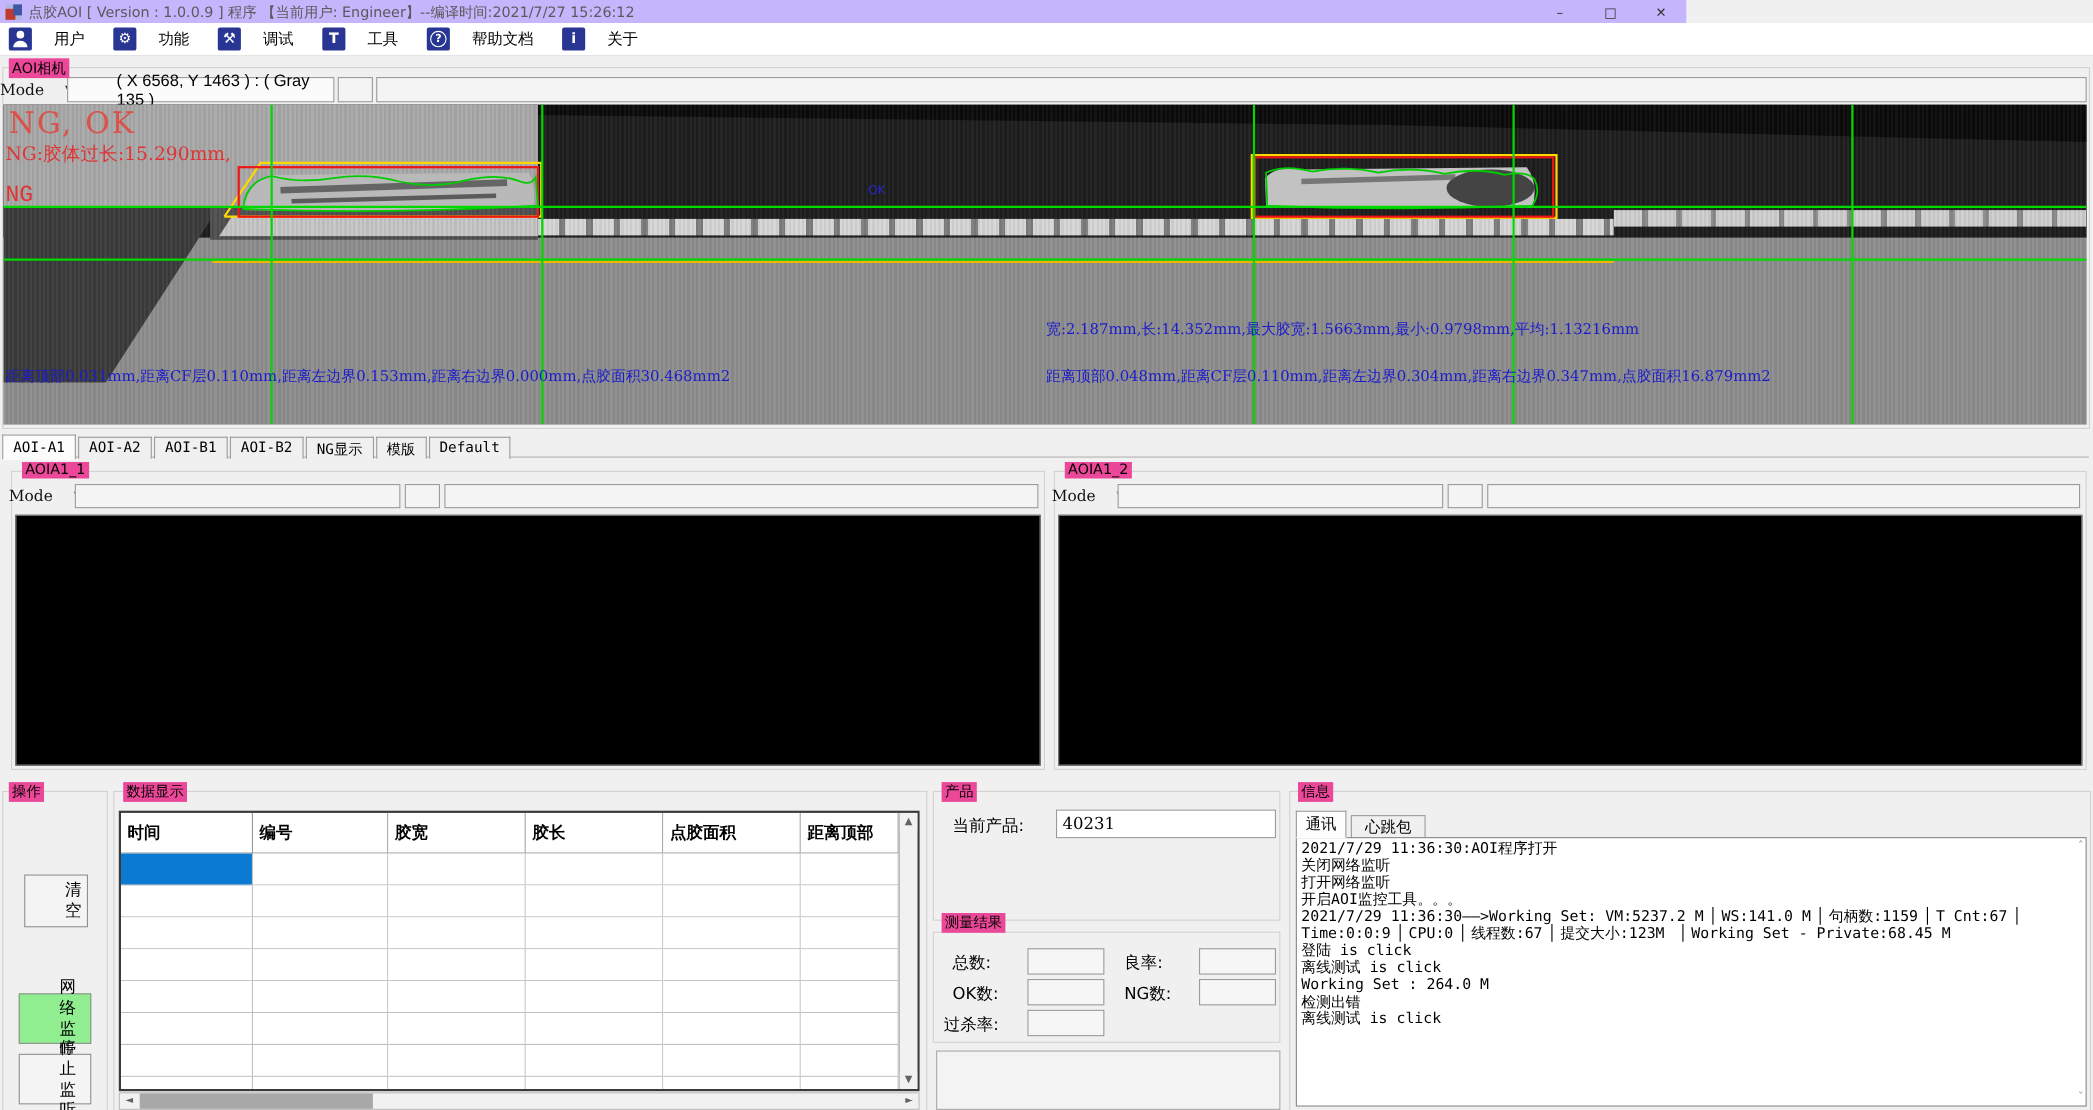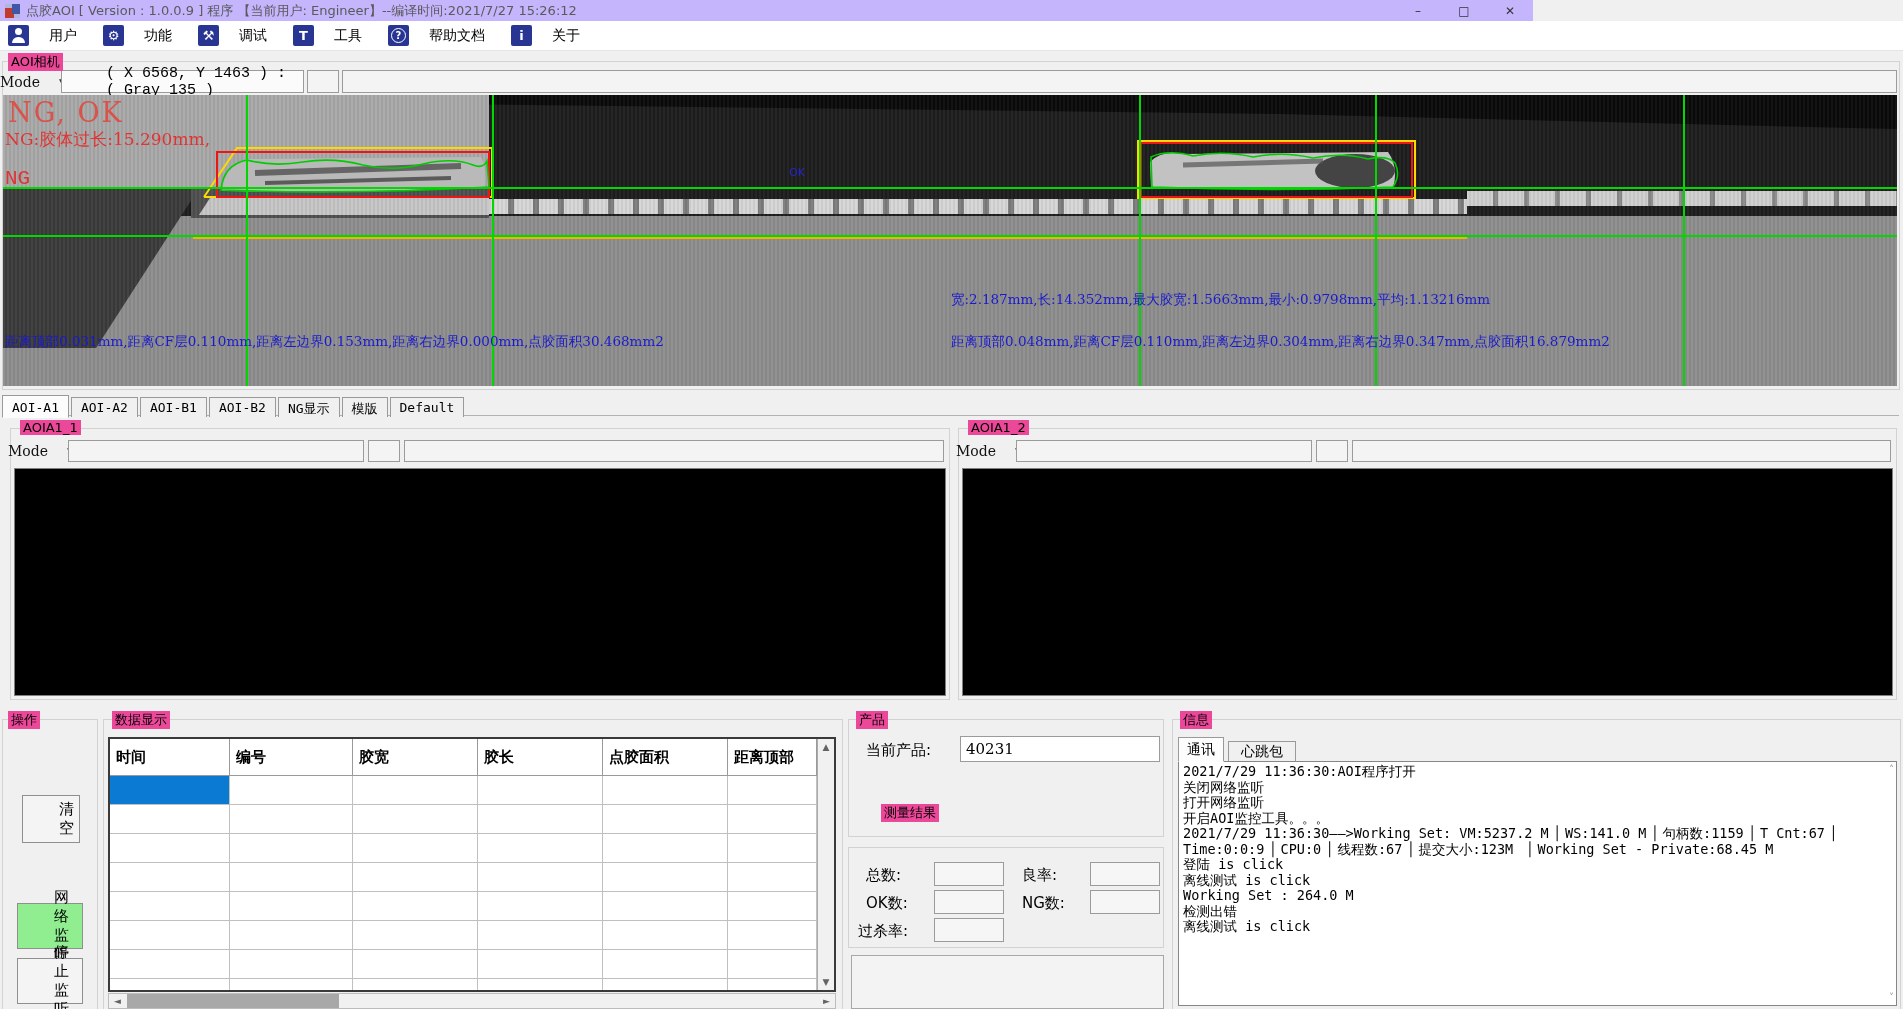--- a/index.html
+++ b/index.html
@@ -25,21 +25,21 @@
   .help-ring { width:15px; height:15px; border-radius:50%; border:1.5px solid #fff; display:flex; align-items:center; justify-content:center; font-size:10px; font-weight:bold; }
 
   
   .gb { position:absolute; border:1px solid #d2d2d2; }
   .gb-label { position:absolute; background:#ec4899; padding:0 3px; font-size:13px; z-index:5; }
 
   
   .sunken { position:absolute; background:#fbfbfb; border:1px solid #9b9b9b; }
   .mode-btn { position:absolute; display:flex; align-items:center; justify-content:center; gap:19px; font-size:14px; font-family:"DejaVu Serif",serif; color:#111; }
   .mode-arrow { font-size:9px; color:#333; }
-  .coord-text { display:flex; align-items:center; justify-content:center; font-family:Liberation Mono, monospace; font-size:15px;padding-left:44px; }
+  .coord-text { display:flex; align-items:center; justify-content:center; font-family:Liberation Sans, sans-serif; font-size:15px;padding-left:44px; }
 
   
   #camera { position:absolute; left:3px; top:95px; width:1894px; height:291px; background:#8e8e8e; overflow:hidden; }
   #cam-noise { position:absolute; inset:0; background:repeating-linear-gradient(90deg, rgba(255,255,255,.04) 0 2px, rgba(0,0,0,.05) 2px 4px); }
   #cam-topdark { position:absolute; left:0; top:0; width:1894px; height:121px; background:#1d1d1d; }
   #cam-topblack { position:absolute; left:486px; top:0; width:1408px; height:34px; background:#0a0a0a; clip-path:polygon(0 0,100% 0,100% 100%,55% 55%,0 28%); }
   #cam-lightblock { position:absolute; left:0; top:0; width:486px; height:93px; background:#a9a9a9; }
   #cam-leftwedge { position:absolute; left:0; top:93px; width:190px; height:160px; background:#3b3b3b; clip-path:polygon(0 0,100% 0,100% 6%,49% 100%,0 100%); }
   #cam-under-roi { position:absolute; left:188px; top:93px; width:298px; height:30px; background:#4f4f4f; }
   #cam-edge-left { position:absolute; left:196px; top:102px; width:290px; height:18px; background:#c6c6c6; clip-path:polygon(4% 0,100% 0,100% 100%,0 100%); }
@@ -304,21 +304,21 @@
   <div class="h-arrow" style="left:0;">◄</div>
   <div id="hthumb"></div>
   <div class="h-arrow" style="right:0;">►</div>
 </div>
 
 <span class="gb-label" style="left:856px; top:711px;">产品</span>
 <div class="gb" style="left:848px; top:719px; width:316px; height:118px;"></div>
 <span class="fld-label" style="left:866px; top:741px;">当前产品:</span>
 <div class="sunken" style="left:960px; top:736px; width:200px; height:26px; background:#fff; display:flex; align-items:center; padding-left:5px; font-family:'DejaVu Serif',serif; font-size:15px;">40231</div>
 
-<span class="gb-label" style="left:856px; top:804px;margin-left:25px;">测量结果</span>
+<span class="gb-label" style="left:856px; top:830px;">测量结果</span>
 <div class="gb" style="left:848px; top:847px; width:316px; height:101px;"></div>
 <span class="fld-label" style="left:866px; top:866px;">总数:</span>
 <div class="fld" style="left:934px; top:862px; width:70px; height:24px;"></div>
 <span class="fld-label" style="left:1022px; top:866px;">良率:</span>
 <div class="fld" style="left:1090px; top:862px; width:70px; height:24px;"></div>
 <span class="fld-label" style="left:866px; top:894px;">OK数:</span>
 <div class="fld" style="left:934px; top:890px; width:70px; height:24px;"></div>
 <span class="fld-label" style="left:1022px; top:894px;">NG数:</span>
 <div class="fld" style="left:1090px; top:890px; width:70px; height:24px;"></div>
 <span class="fld-label" style="left:858px; top:922px;">过杀率:</span>

